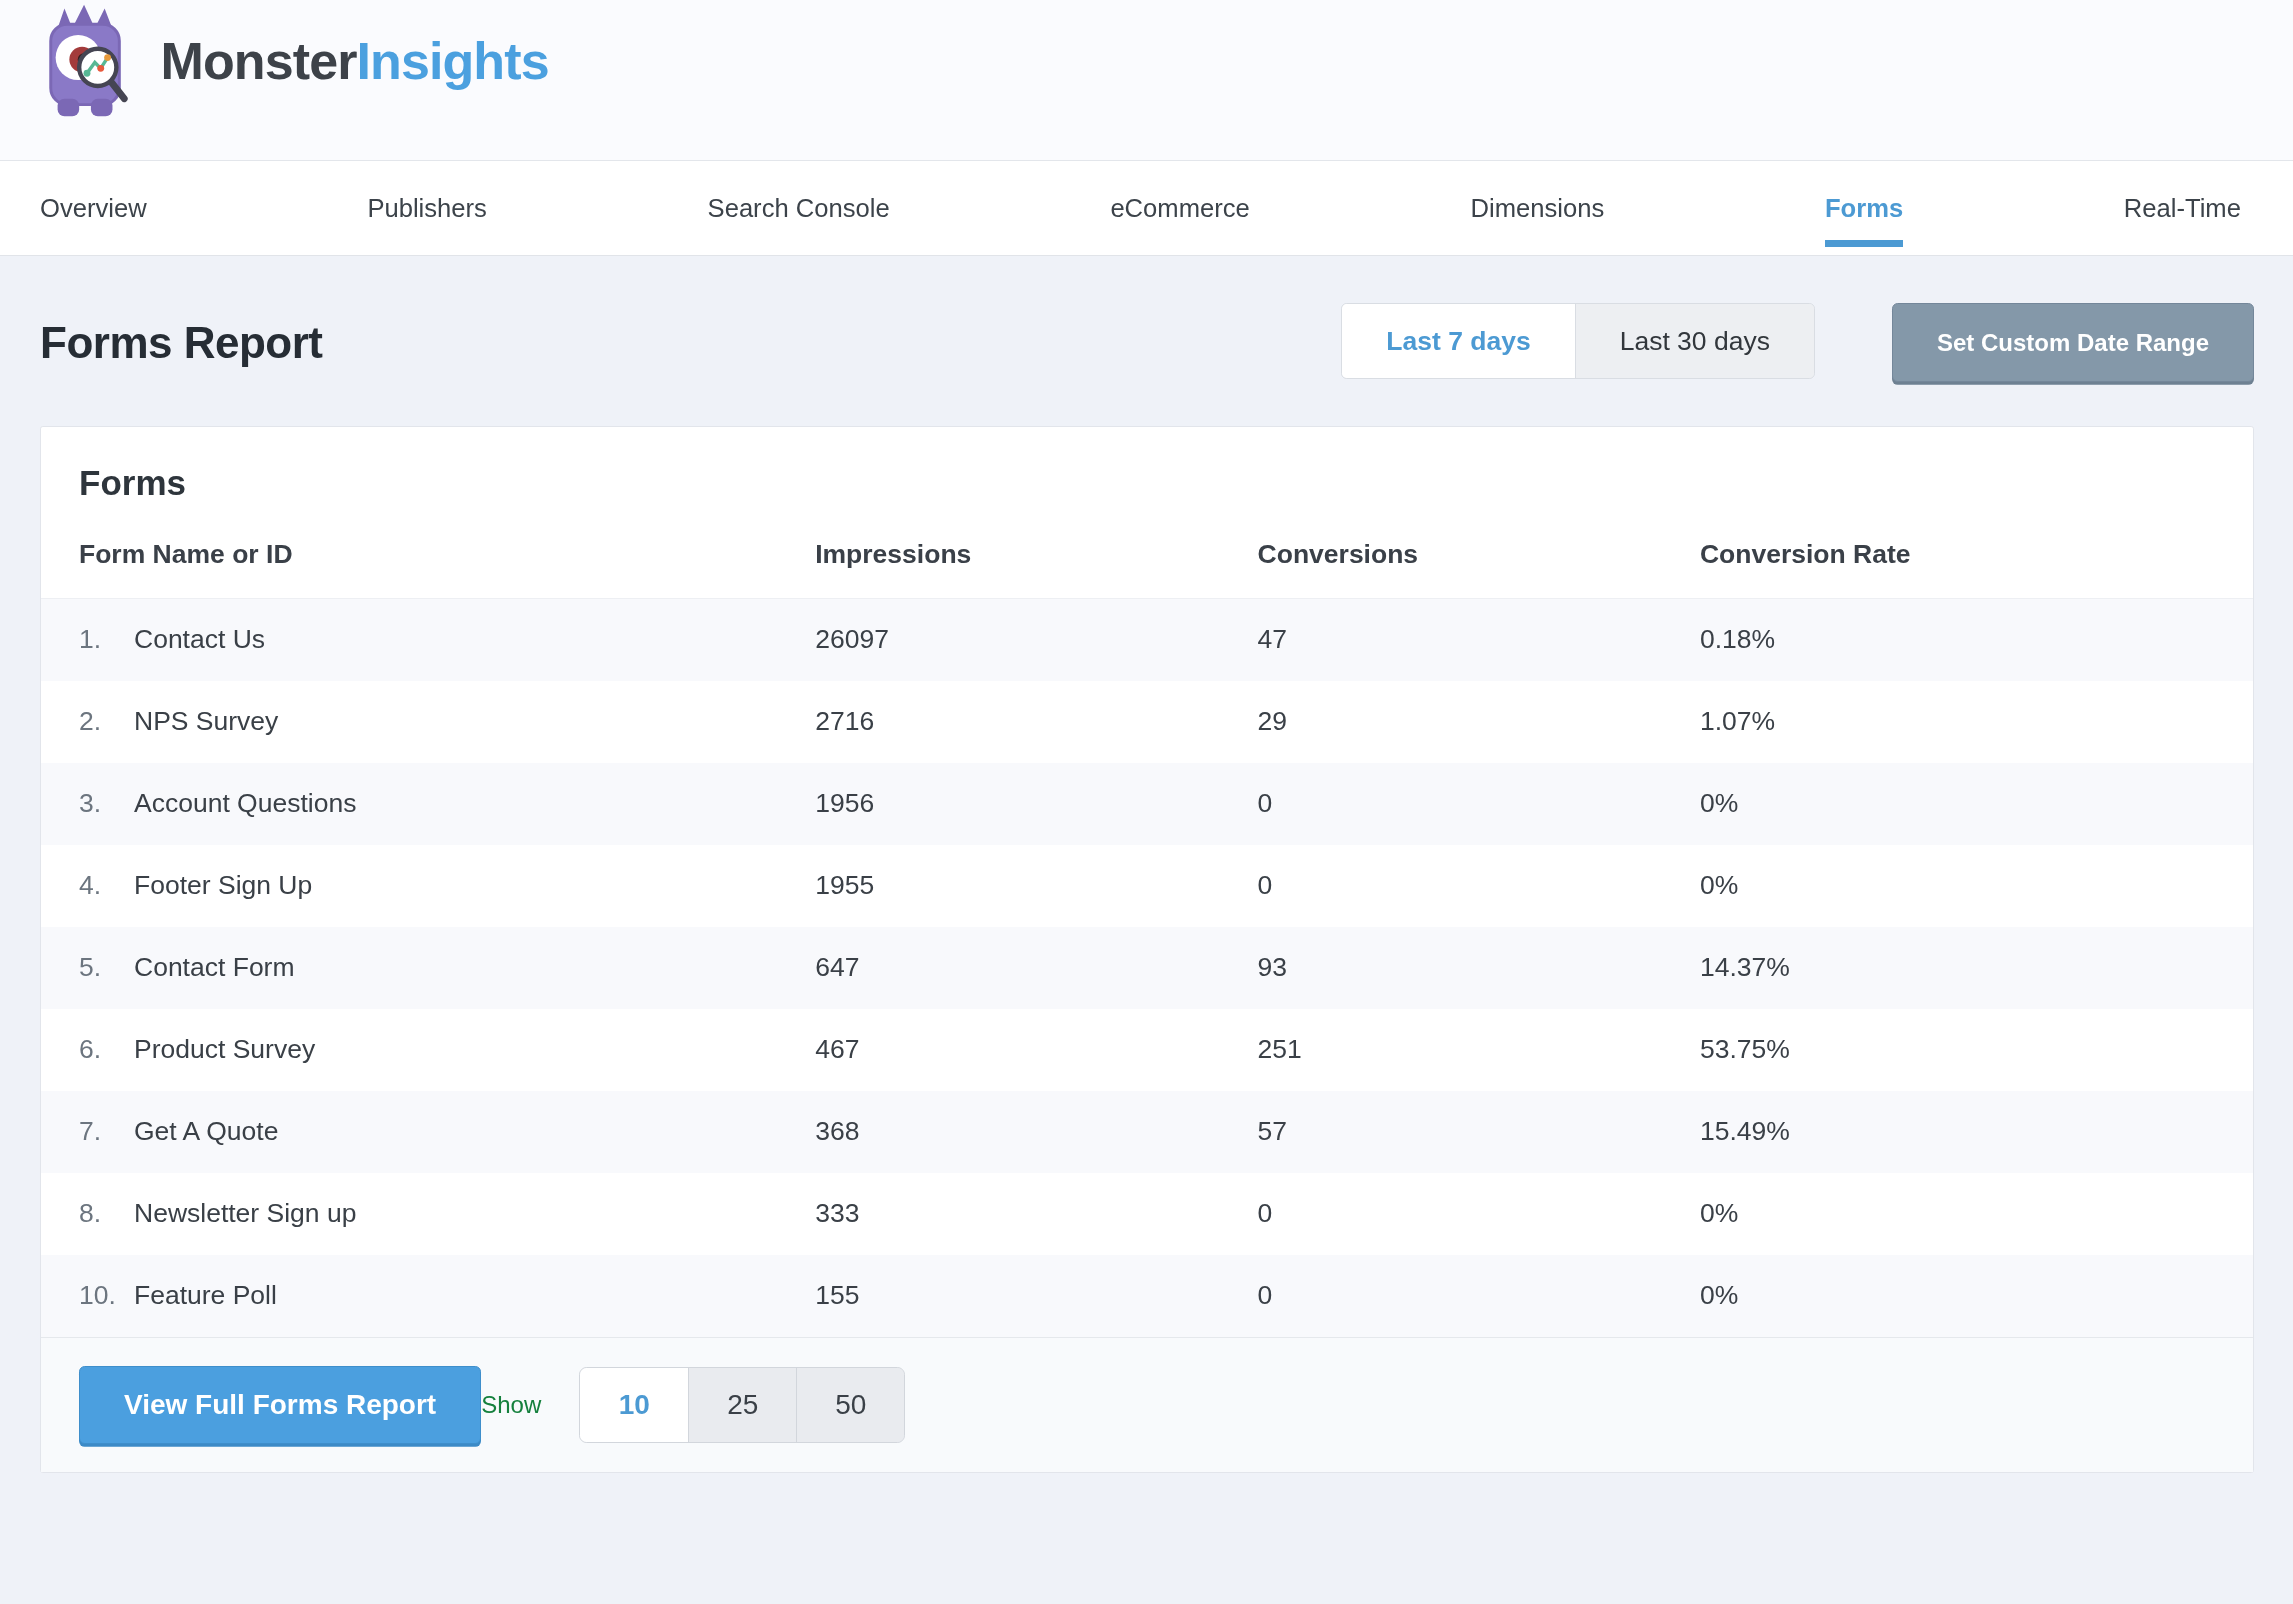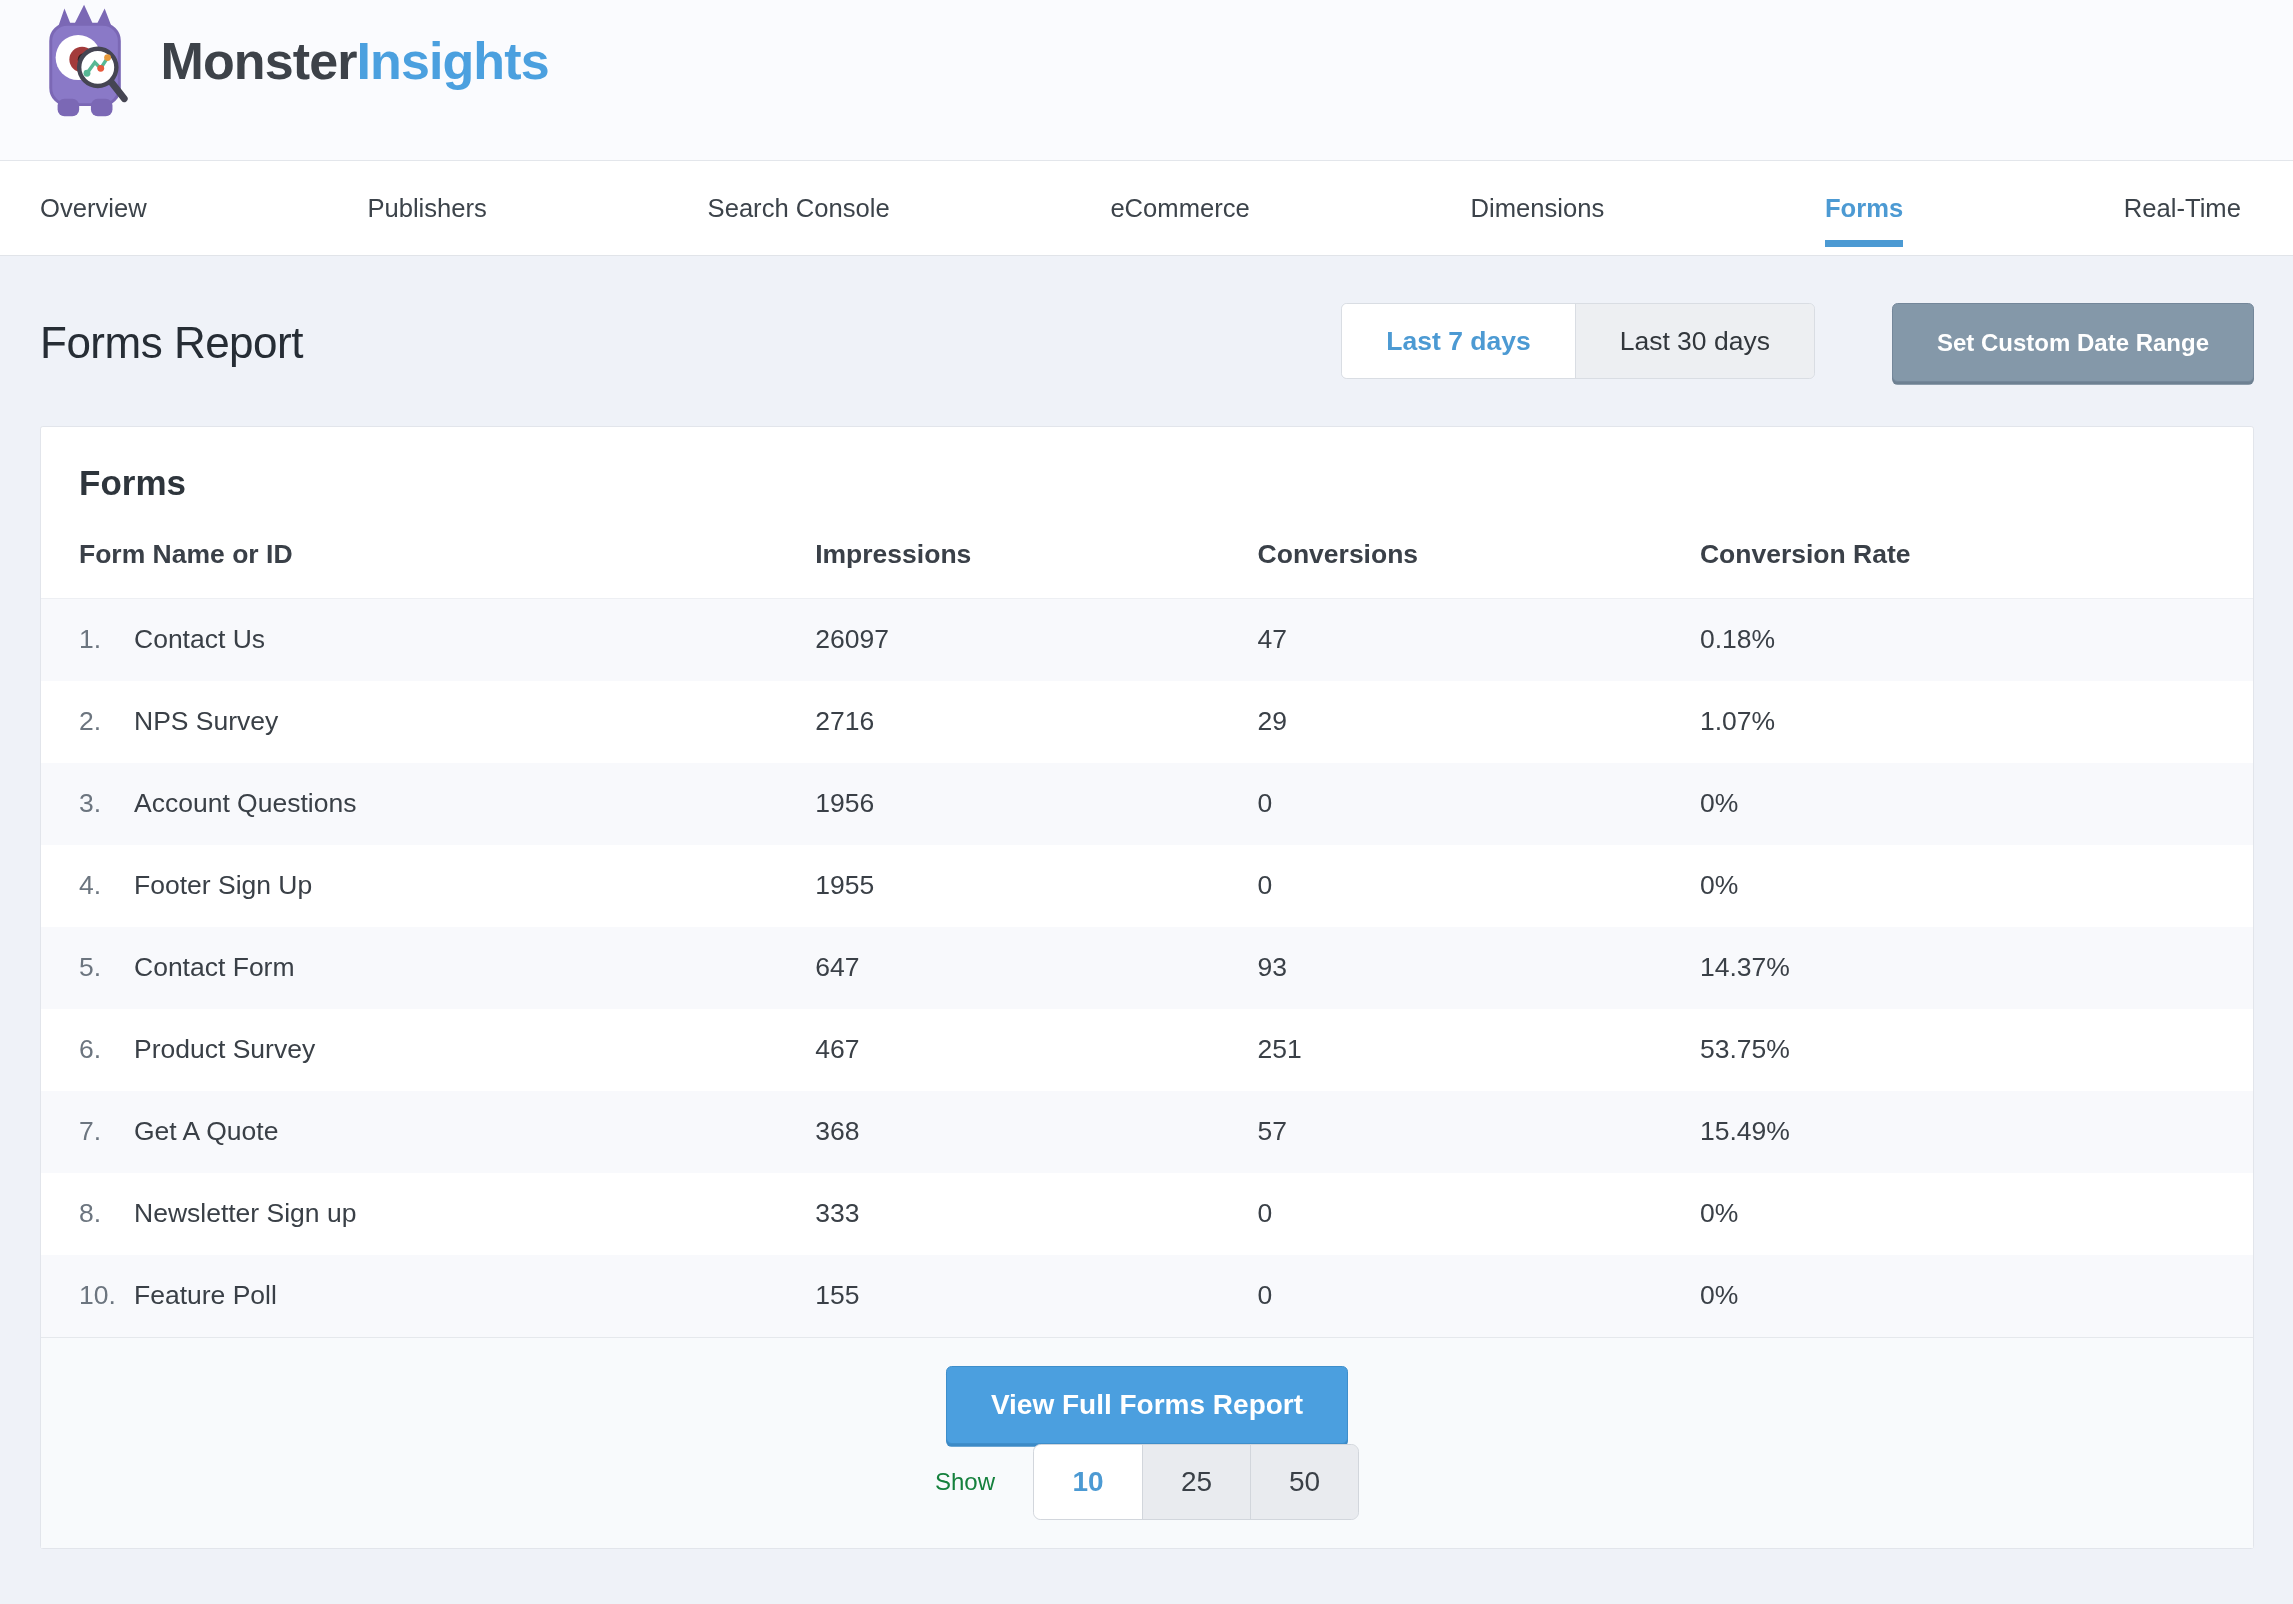--- a/index.html
+++ b/index.html
@@ -54,21 +54,21 @@
   }
 
   
   .title-row {
     margin:0 40px;
     padding:47px 0 44px;
     display:flex;
     justify-content:space-between;
     align-items:center;
   }
-  .page-title { font-size:44px; font-weight:normal; color:#262D35; letter-spacing:-0.5px; }
+  .page-title { font-size:44px; font-weight:bold; color:#262D35; letter-spacing:-0.5px; }
   .title-controls { display:flex; gap:71px;padding-left:16px; }
 
   .date-toggle {
     display:flex;
     border:1.9px solid #D9DDE3;
     border-radius:5.7px;
     overflow:hidden;
     background:#EDEFF2;
     height:76px;
   }
@@ -147,21 +147,20 @@
   }
 
   
   .card-footer {
     border-top:1.9px solid #E5E8EC;
     background:#F8FAFC;
     padding:28px 38px;
     display:flex;
     justify-content:flex-start;
     align-items:center;
-    flex-direction:column;
   }
   .view-full-btn {
     background:#4B9FDF;
     border:1.9px solid #3E8ECB;
     border-radius:5.7px;
     box-shadow:0 2.8px 0 #3C8AC6;
     color:#FFFFFF;
     font-weight:bold;
     font-size:28px;
     padding:0 44px;

